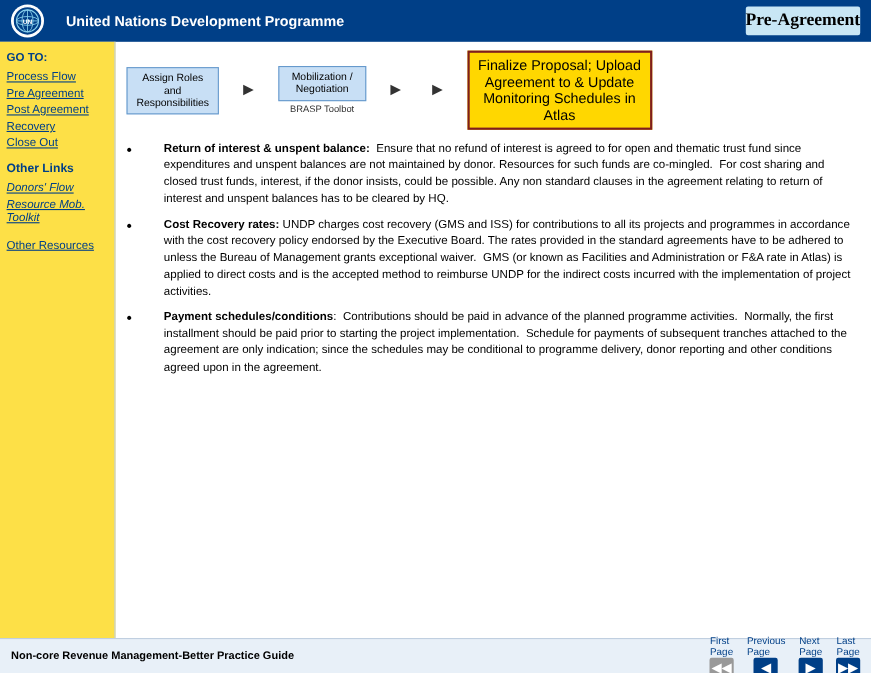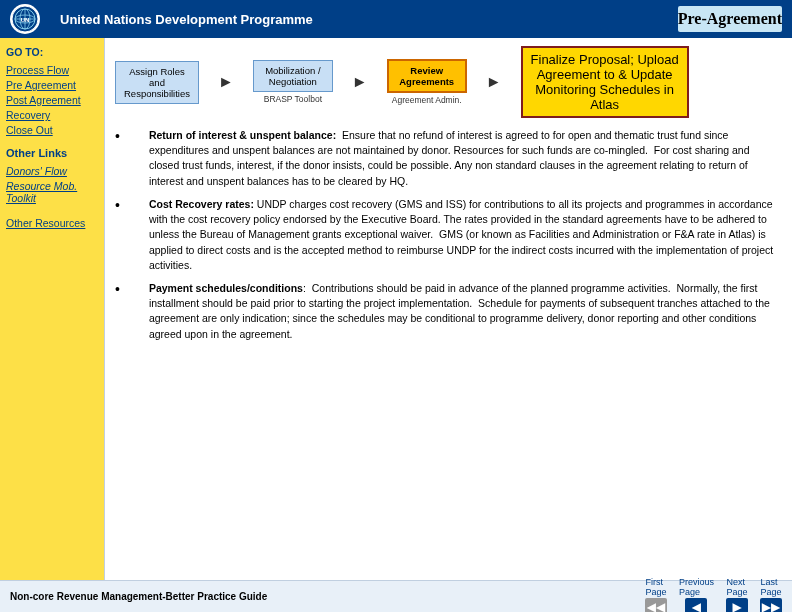--- a/index.html
+++ b/index.html
@@ -267,24 +267,20 @@
     <div class="flowchart">
       <div class="flow-col">
         <div class="flow-box">Assign Roles<br>and<br>Responsibilities</div>
       </div>
       <div class="flow-arrow">►</div>
       <div class="flow-col">
         <div class="flow-box">Mobilization /<br>Negotiation</div>
         <div class="flow-sub">BRASP Toolbot</div>
       </div>
       <div class="flow-arrow">►</div>
-      <div class="flow-col">
-        <div class="flow-box highlighted">Review<br>Agreements</div>
-        <div class="flow-sub">Agreement Admin.</div>
-      </div>
       <div class="flow-arrow">►</div>
       <div class="flow-col">
         <div class="flow-box-last">Finalize Proposal; Upload<br>Agreement to &amp; Update<br>Monitoring Schedules in<br>Atlas</div>
       </div>
     </div>
 
     <div class="bullet-item">
       <span class="bullet-dot">•</span>
       <span class="bullet-text">
         <b>Return of interest &amp; unspent balance:</b>&nbsp; Ensure that no refund of interest is agreed to for open and thematic trust fund since expenditures and unspent balances are not maintained by donor. Resources for such funds are co-mingled. &nbsp;For cost sharing and closed trust funds, interest, if the donor insists, could be possible. Any non standard clauses in the agreement relating to return of interest and unspent balances has to be cleared by HQ.

